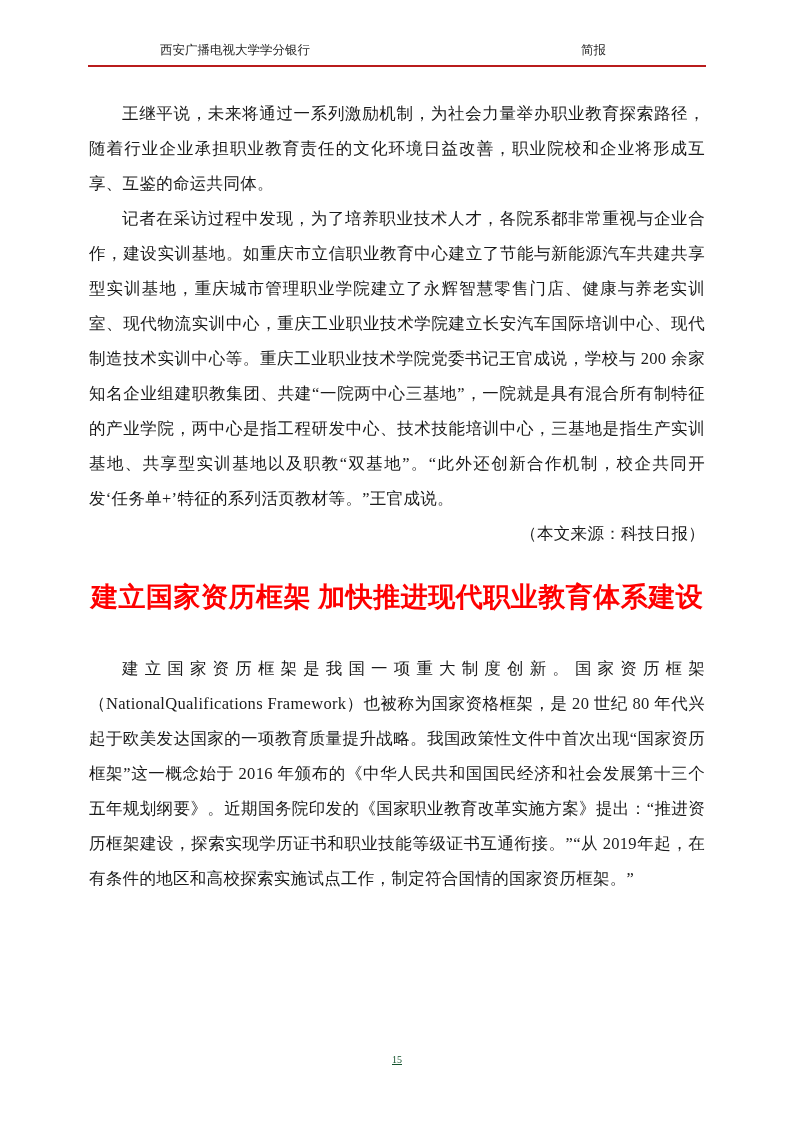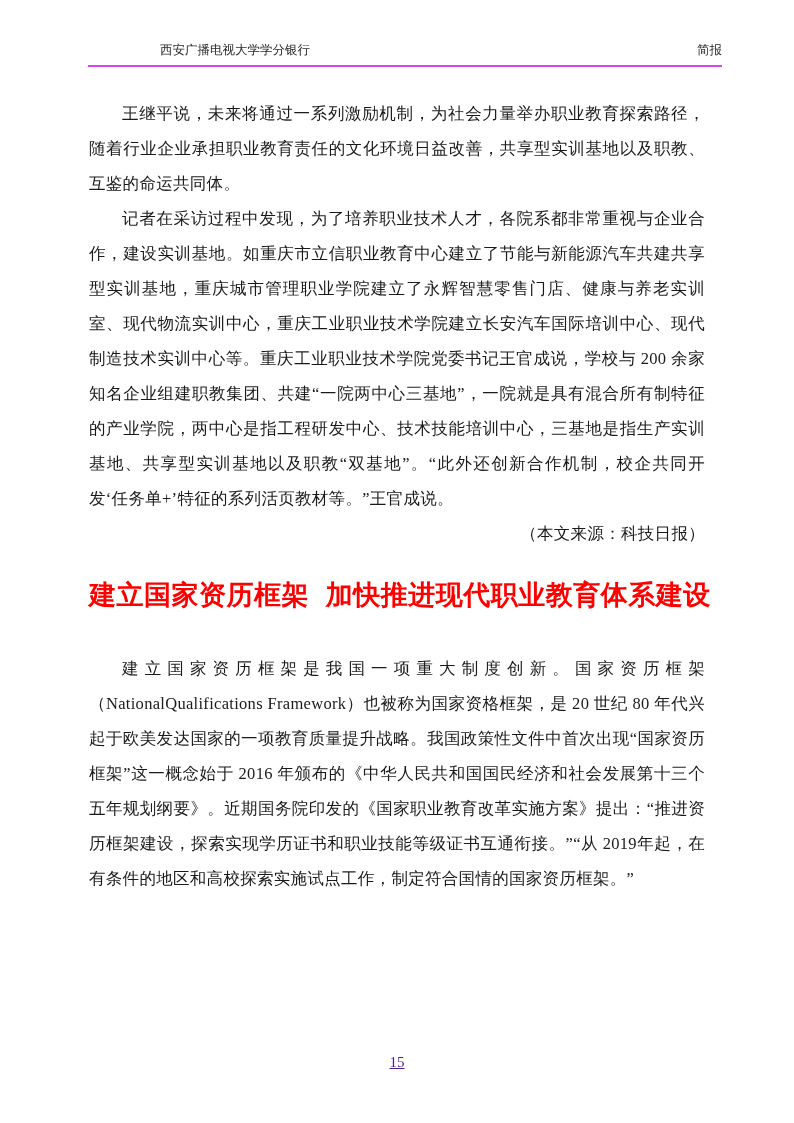--- a/index.html
+++ b/index.html
@@ -9,33 +9,33 @@
     width: 794px;
     height: 1123px;
     background: #ffffff;
     overflow: hidden;
     font-family: "Liberation Serif", "DejaVu Serif", serif;
     color: #1a1a1a;
   }
   .header {
     position: absolute;
     left: 88px;
-    right: 72px;
+    right: 88px;
     top: 42px;
     display: flex;
     justify-content: space-between;
     align-items: flex-end;
     font-size: 12.5px;
     line-height: 16px;
     padding-bottom: 7px;
-    border-bottom: 2px solid #d946ef;
+    border-bottom: 2px solid #b91c1c;
     color: #2a2a2a;
   }
   .header .left { margin-left: 72px; }
-  .header .right { }
+  .header .right { margin-right: 100px; }
   .content {
     position: absolute;
     left: 89px;
     top: 96px;
     width: 616px;
     font-size: 16.5px;
     line-height: 35px;
     text-align: justify;
     letter-spacing: 0.3px;
   }
@@ -44,51 +44,51 @@
     text-indent: 33px;
   }
   p.source {
     margin: 0;
     text-align: right;
     text-indent: 0;
     font-weight: normal;
   }
   h1.article-title {
     margin: 28px 0 36px 0;
-    font-family: Liberation Mono, monospace;
+    font-family: Liberation Serif, serif;
     font-size: 27px;
     line-height: 36px;
     font-weight: bold;
     text-align: center;
     letter-spacing: 0.5px;
     white-space: nowrap;
   }
   .footer {
     position: absolute;
     left: 0;
     right: 0;
     top: 1054px;
     text-align: center;
-    font-size: 15px;
-    color: #4c1d95;
+    font-size: 10px;
+    color: #14532d;
     text-decoration: underline;
   }
 </style>
 </head>
 <body>
 
 <div class="page">
 
   <div class="header">
     <span class="left">西安广播电视大学学分银行</span>
     <span class="right">简报</span>
   </div>
 
   <div class="content">
-    <p class="para">王继平说，未来将通过一系列激励机制，为社会力量举办职业教育探索路径，随着行业企业承担职业教育责任的文化环境日益改善，共享型实训基地以及职教、互鉴的命运共同体。</p>
+    <p class="para">王继平说，未来将通过一系列激励机制，为社会力量举办职业教育探索路径，随着行业企业承担职业教育责任的文化环境日益改善，职业院校和企业将形成互享、互鉴的命运共同体。</p>
     <p class="para">记者在采访过程中发现，为了培养职业技术人才，各院系都非常重视与企业合作，建设实训基地。如重庆市立信职业教育中心建立了节能与新能源汽车共建共享型实训基地，重庆城市管理职业学院建立了永辉智慧零售门店、健康与养老实训室、现代物流实训中心，重庆工业职业技术学院建立长安汽车国际培训中心、现代制造技术实训中心等。重庆工业职业技术学院党委书记王官成说，学校与 200 余家知名企业组建职教集团、共建“一院两中心三基地”，一院就是具有混合所有制特征的产业学院，两中心是指工程研发中心、技术技能培训中心，三基地是指生产实训基地、共享型实训基地以及职教“双基地”。“此外还创新合作机制，校企共同开发‘任务单+’特征的系列活页教材等。”王官成说。</p>
     <p class="source">（本文来源：科技日报）</p>
 
     <h1 class="article-title" style="color: rgb(254, 0, 0);">建立国家资历框架 加快推进现代职业教育体系建设</h1>
 
     <p class="para">建立国家资历框架是我国一项重大制度创新。国家资历框架（NationalQualifications Framework）也被称为国家资格框架，是 20 世纪 80 年代兴起于欧美发达国家的一项教育质量提升战略。我国政策性文件中首次出现“国家资历框架”这一概念始于 2016 年颁布的《中华人民共和国国民经济和社会发展第十三个五年规划纲要》。近期国务院印发的《国家职业教育改革实施方案》提出：“推进资历框架建设，探索实现学历证书和职业技能等级证书互通衔接。”“从 2019年起，在有条件的地区和高校探索实施试点工作，制定符合国情的国家资历框架。”</p>
   </div>
 
   <div class="footer">
     <span>15</span>

